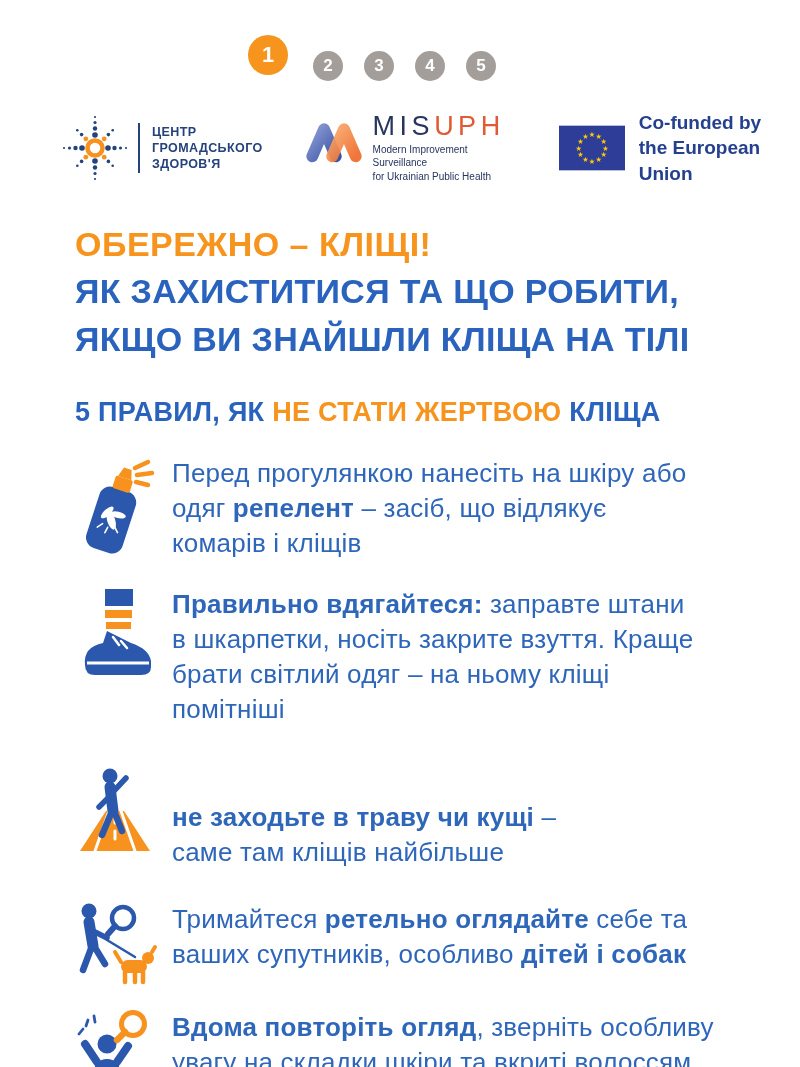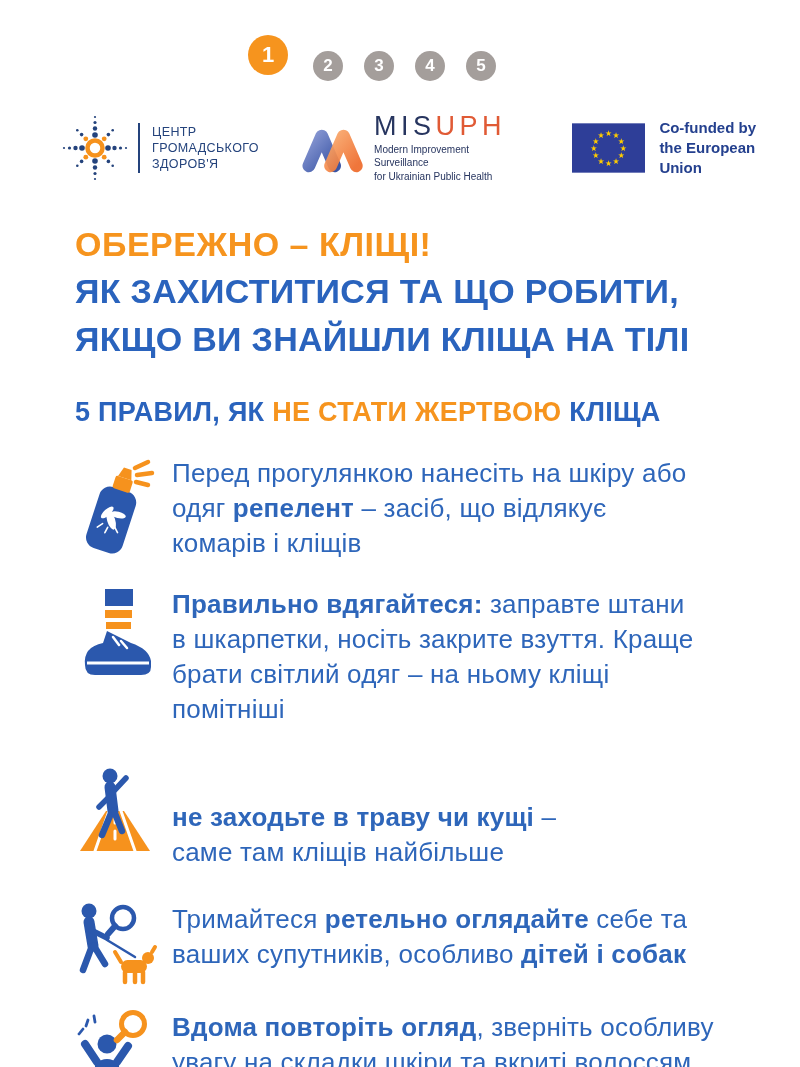--- a/index.html
+++ b/index.html
@@ -11,29 +11,29 @@
   .dots { display:flex; align-items:flex-end; margin:35px 0 0 248px; height:46px; }
   .dot { display:flex; align-items:center; justify-content:center; border-radius:50%;
          color:#fff; font-weight:bold; }
   .dot.active { width:40px; height:40px; background:#F6941E; font-size:22px; margin-bottom:6px; margin-right:25px; }
   .dot.inactive { width:30px; height:30px; background:#A49E9B; font-size:17px; margin-right:21px; }
 
   
   .logos { display:flex; align-items:center; margin:24px 0 0 58px; height:86px; }
   .phc { display:flex; align-items:center; }
   .phc-divider { width:2px; height:50px; background:#24437C; margin:0 12px 0 6px; }
-  .phc-name { color:#24437C; font-weight:normal; font-size:12.5px; line-height:1.3; letter-spacing:.4px; }
-  .misuph { display:flex; align-items:center; margin-left:42px; }
+  .phc-name { color:#24437C; font-weight:bold; font-size:12.5px; line-height:1.3; letter-spacing:.4px; }
+  .misuph { display:flex; margin-left:42px; }
   .misuph-text { margin-left:10px; }
   .misuph-word { font-size:27px; letter-spacing:4.5px; line-height:1; }
   .misuph-word .mis { color:#27355F; }
   .misuph-word .uph { color:#E05A35; }
   .misuph-tag { font-size:10px; color:#27355F; margin-top:3px; line-height:1.35; }
   .eu { display:flex; align-items:center; margin-left:48px; }
-  .eu-label { margin-left:14px; color:#24408E; font-weight:bold; font-size:15px; line-height:1.35; }
+  .eu-label { margin-left:14px; color:#24408E; font-weight:bold; font-size:19px; line-height:1.35; }
 
   
   .h1 { margin:34px 0 2px 75px; color:#F6941E; font-size:34px; font-weight:800; letter-spacing:.5px; }
   .h2 { margin:4px 0 0 75px; color:#2A63BD; font-size:34px; font-weight:800; line-height:1.4; letter-spacing:.3px; }
   .h3 { margin:34px 0 16px 75px; font-size:27px; font-weight:800; letter-spacing:.3px; }
   .h3 .blue { color:#2A63BD; } .h3 .orange { color:#F6941E; }
 
   
   .rules { list-style:none; margin:26px 0 0 58px; }
   .rule { display:flex; align-items:flex-start; }

